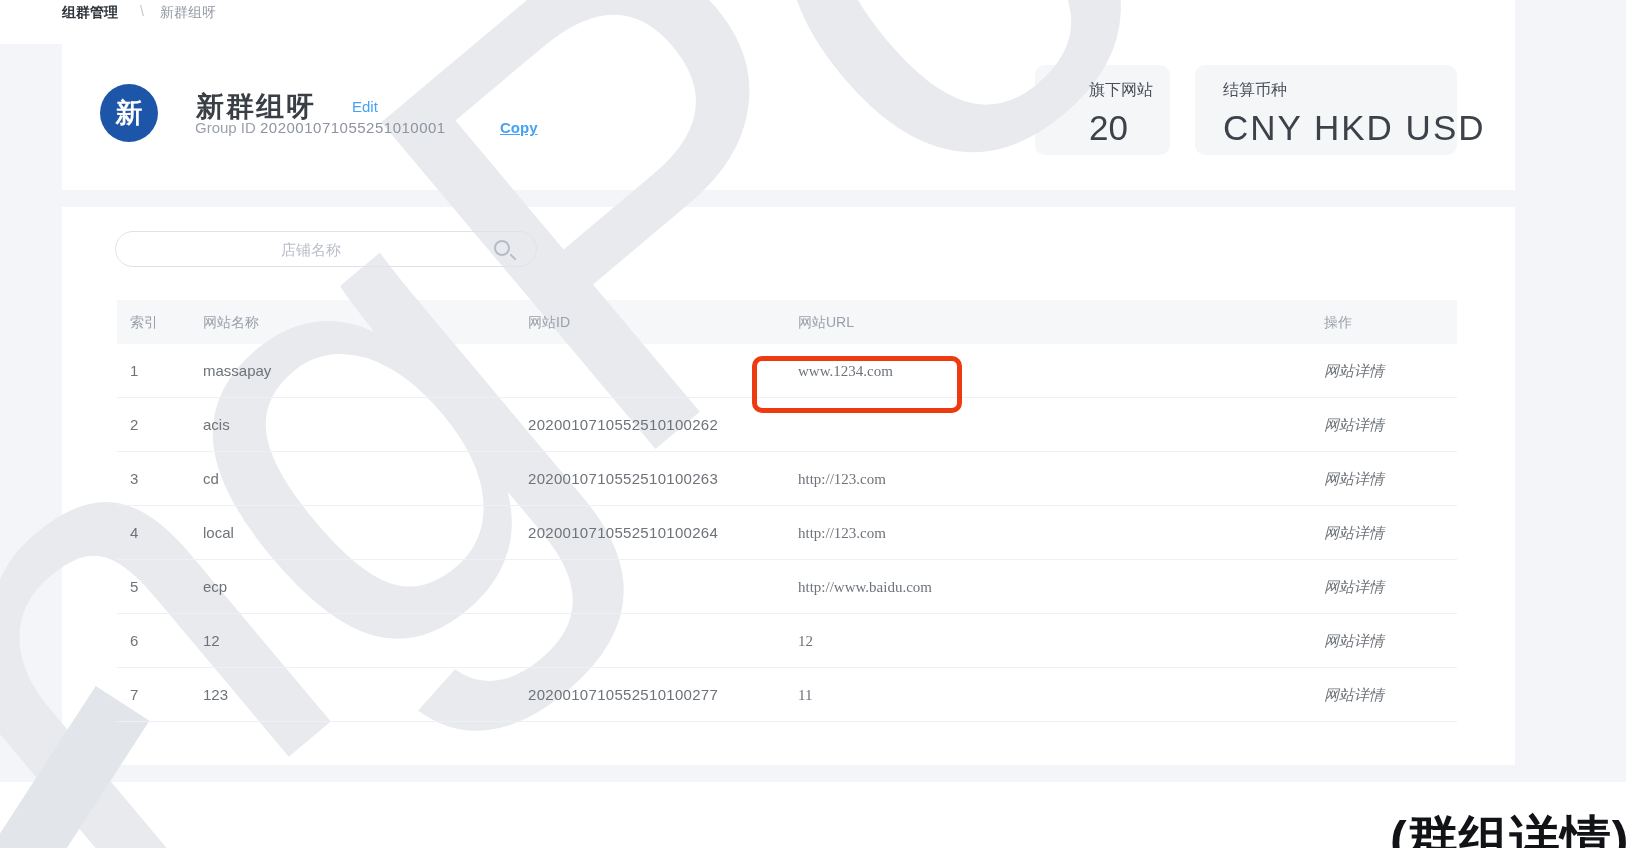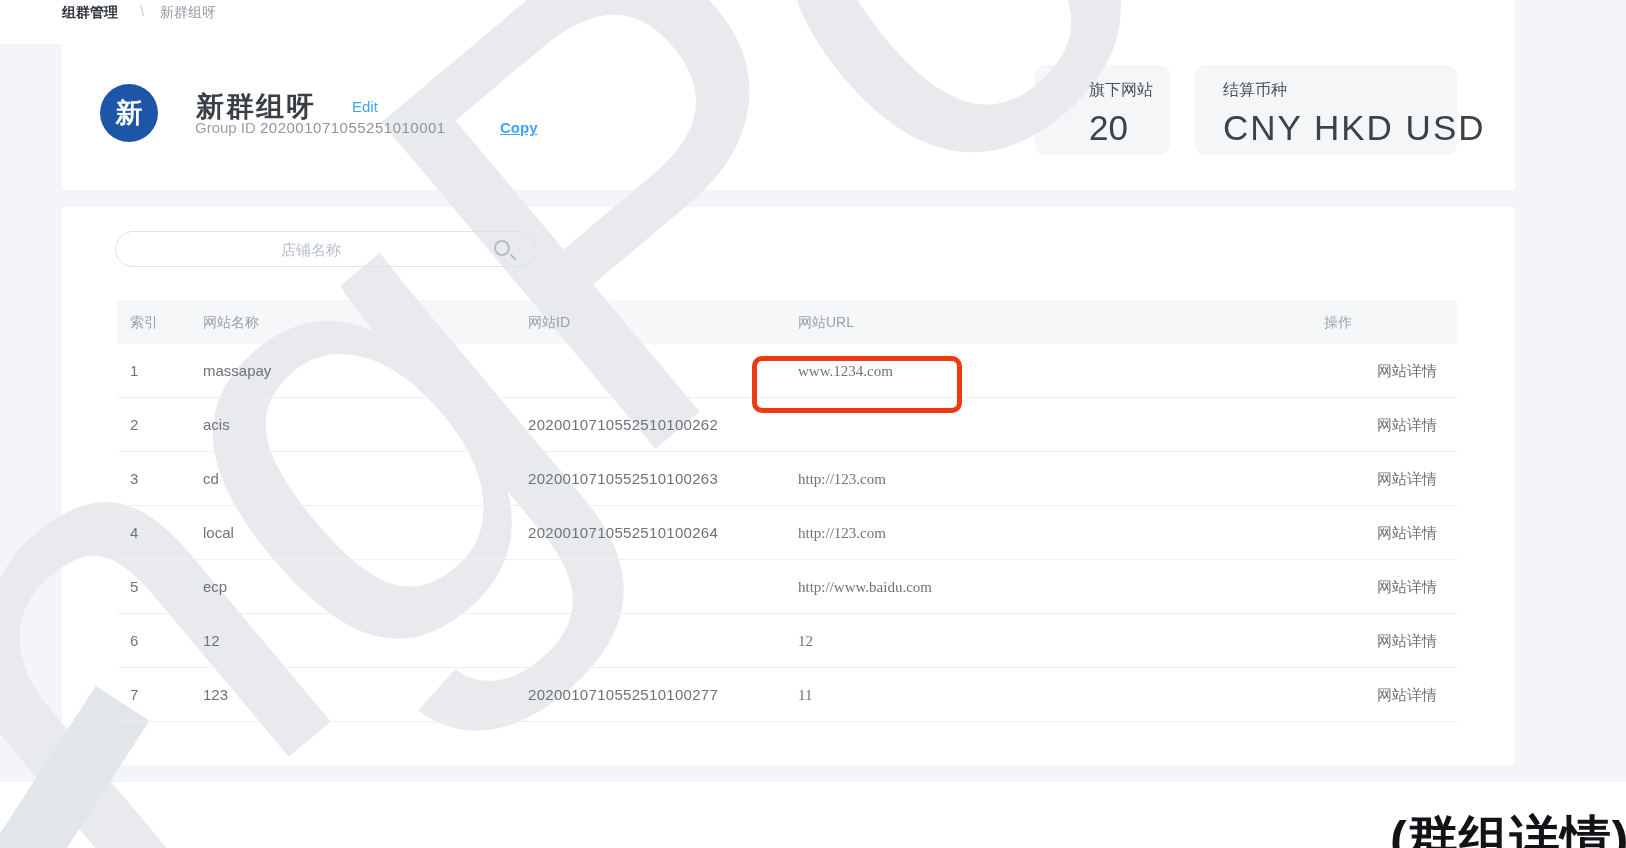--- a/index.html
+++ b/index.html
@@ -68,21 +68,21 @@
   
   .th{top:300px;height:44px;line-height:44px;font-size:14px;color:var(--txt-head);}
   .col-index{left:130px;} .col-name{left:203px;} .col-id{left:528px;} .col-url{left:798px;} .col-action{left:1324px;}
   #rows{position:absolute;left:117px;top:344px;width:1340px;}
   .trow{position:relative;height:54px;border-bottom:1px solid var(--line);}
   .trow .cell{position:absolute;top:0;height:54px;line-height:54px;font-size:15px;color:var(--txt-cell);}
   .cell-index{left:13px;color:#7d828a;}
   .cell-name{left:86px;}
   .cell-id{left:411px;letter-spacing:.3px;}
   .cell-url{left:681px;font-family:Liberation Serif, serif;}
-  .cell-action{left:1260px;color:var(--blue);cursor:pointer;}
+  .cell-action{left:1207px;color:var(--blue);cursor:pointer;font-style:italic;}
   .cell-url.highlighted::before{content:'';position:absolute;left:-46px;top:12px;width:200px;height:47px;
     border:5px solid var(--red);border-radius:10px;}
 
   
   .caption{left:1390px;top:806px;font-size:50px;font-weight:bold;color:#121316;white-space:nowrap;letter-spacing:1px;}
 </style>
 </head>
 <body>
 
 <div id="page">

